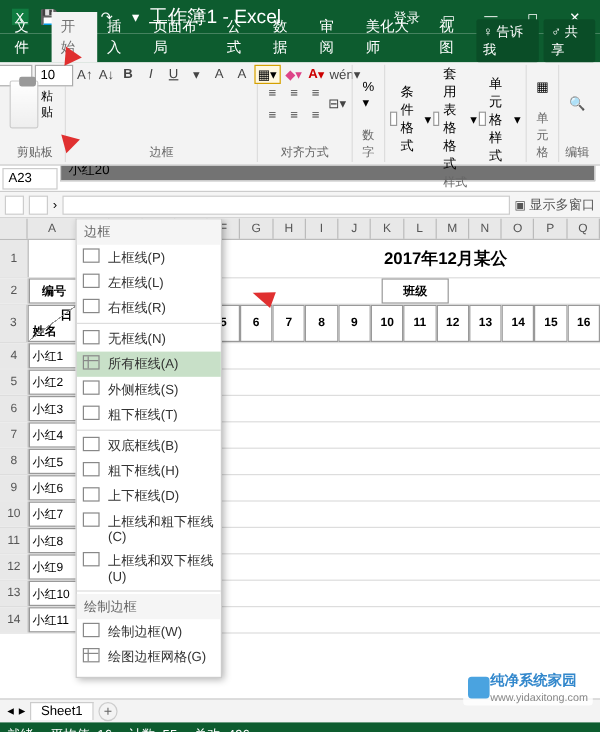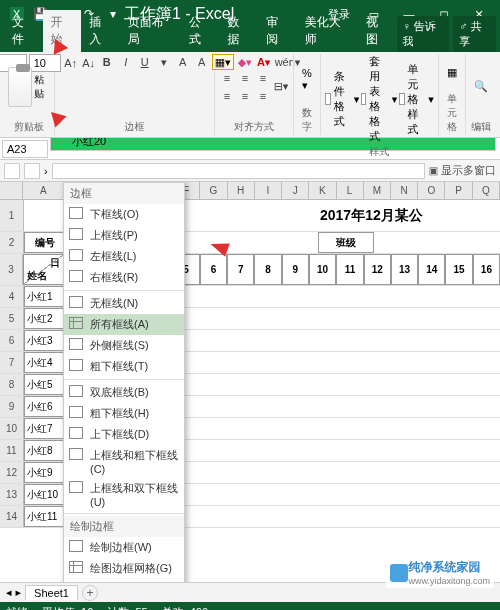--- a/index.html
+++ b/index.html
@@ -30,21 +30,21 @@
 .rbtn{min-width:16px;height:16px;display:flex;align-items:center;justify-content:center;color:#444}
 .border-btn{width:22px;height:16px;border:1px solid #d4a000;background:#fff8e1;display:flex;align-items:center;justify-content:center}
 .align-grid{display:grid;grid-template-columns:repeat(3,16px);gap:2px}
 .align-grid .rbtn{border:none}
 .bigbtn{display:flex;flex-direction:column;align-items:center;gap:2px;padding:2px 4px}
 .cond-list{display:flex;flex-direction:column;gap:2px;font-size:10px}
 .cond-list .item{display:flex;align-items:center;gap:3px}
 .sq{width:12px;height:12px;border:1px solid #999;background:#fff}
 .namebar{height:22px;background:#fff;border-bottom:1px solid #ccc;display:flex;align-items:center}
 .namebox{width:46px;border:1px solid #ccc;margin:2px;padding:1px 4px;background:#fff;height:18px;display:flex;align-items:center}
-.fxbar{flex:1;border:1px solid #ccc;margin:2px 4px 16px 0;padding:1px 21px;background:#22c55e;height:18px;display:flex;align-items:center}
+.fxbar{flex:1;border:1px solid #ccc;margin:2px 4px 16px 0;padding:1px 6px;background:#737373;height:18px;display:flex;align-items:center}
 .navbar{height:22px;background:#f5f5f5;border-bottom:1px solid #ccc;display:flex;align-items:center;padding:0 4px;gap:4px}
 .navico{width:16px;height:16px;border:1px solid #ccc;background:#fff}
 .navpath{flex:1;border:1px solid #ccc;background:#fff;height:16px}
 .nav-right{font-size:10px;color:#555}
 .sheet-area{position:relative;height:400px;overflow:hidden}
 .colhdr{height:18px;display:flex;background:#e8e8e8;border-bottom:1px solid #bbb}
 .corner{width:24px;border-right:1px solid #bbb;background:#e8e8e8}
 .ch{width:28px;border-right:1px solid #bbb;text-align:center;font-size:10px;color:#555;line-height:18px}
 .ch.first{width:42px}
 .rows{position:relative}
@@ -315,21 +315,20 @@
         <div class="cell first data-border">小红10</div>
       </div>
     <div class="row">
         <div class="rh">14</div>
         <div class="cell first data-border">小红11</div>
       </div>
   </div>
 
   <div class="dropdown">
     <div class="dd-title">边框</div>
-    <div class="dd-item"><div class="ico"></div><span>下框线(O)</span></div>
     <div class="dd-item"><div class="ico"></div><span>上框线(P)</span></div>
     <div class="dd-item"><div class="ico"></div><span>左框线(L)</span></div>
     <div class="dd-item"><div class="ico"></div><span>右框线(R)</span></div>
     <div class="dd-sep"></div>
     <div class="dd-item"><div class="ico"></div><span>无框线(N)</span></div>
     <div class="dd-item hl"><div class="ico grid"></div><span>所有框线(A)</span></div>
     <div class="dd-item"><div class="ico"></div><span>外侧框线(S)</span></div>
     <div class="dd-item"><div class="ico"></div><span>粗下框线(T)</span></div>
     <div class="dd-sep"></div>
     <div class="dd-item"><div class="ico"></div><span>双底框线(B)</span></div>

